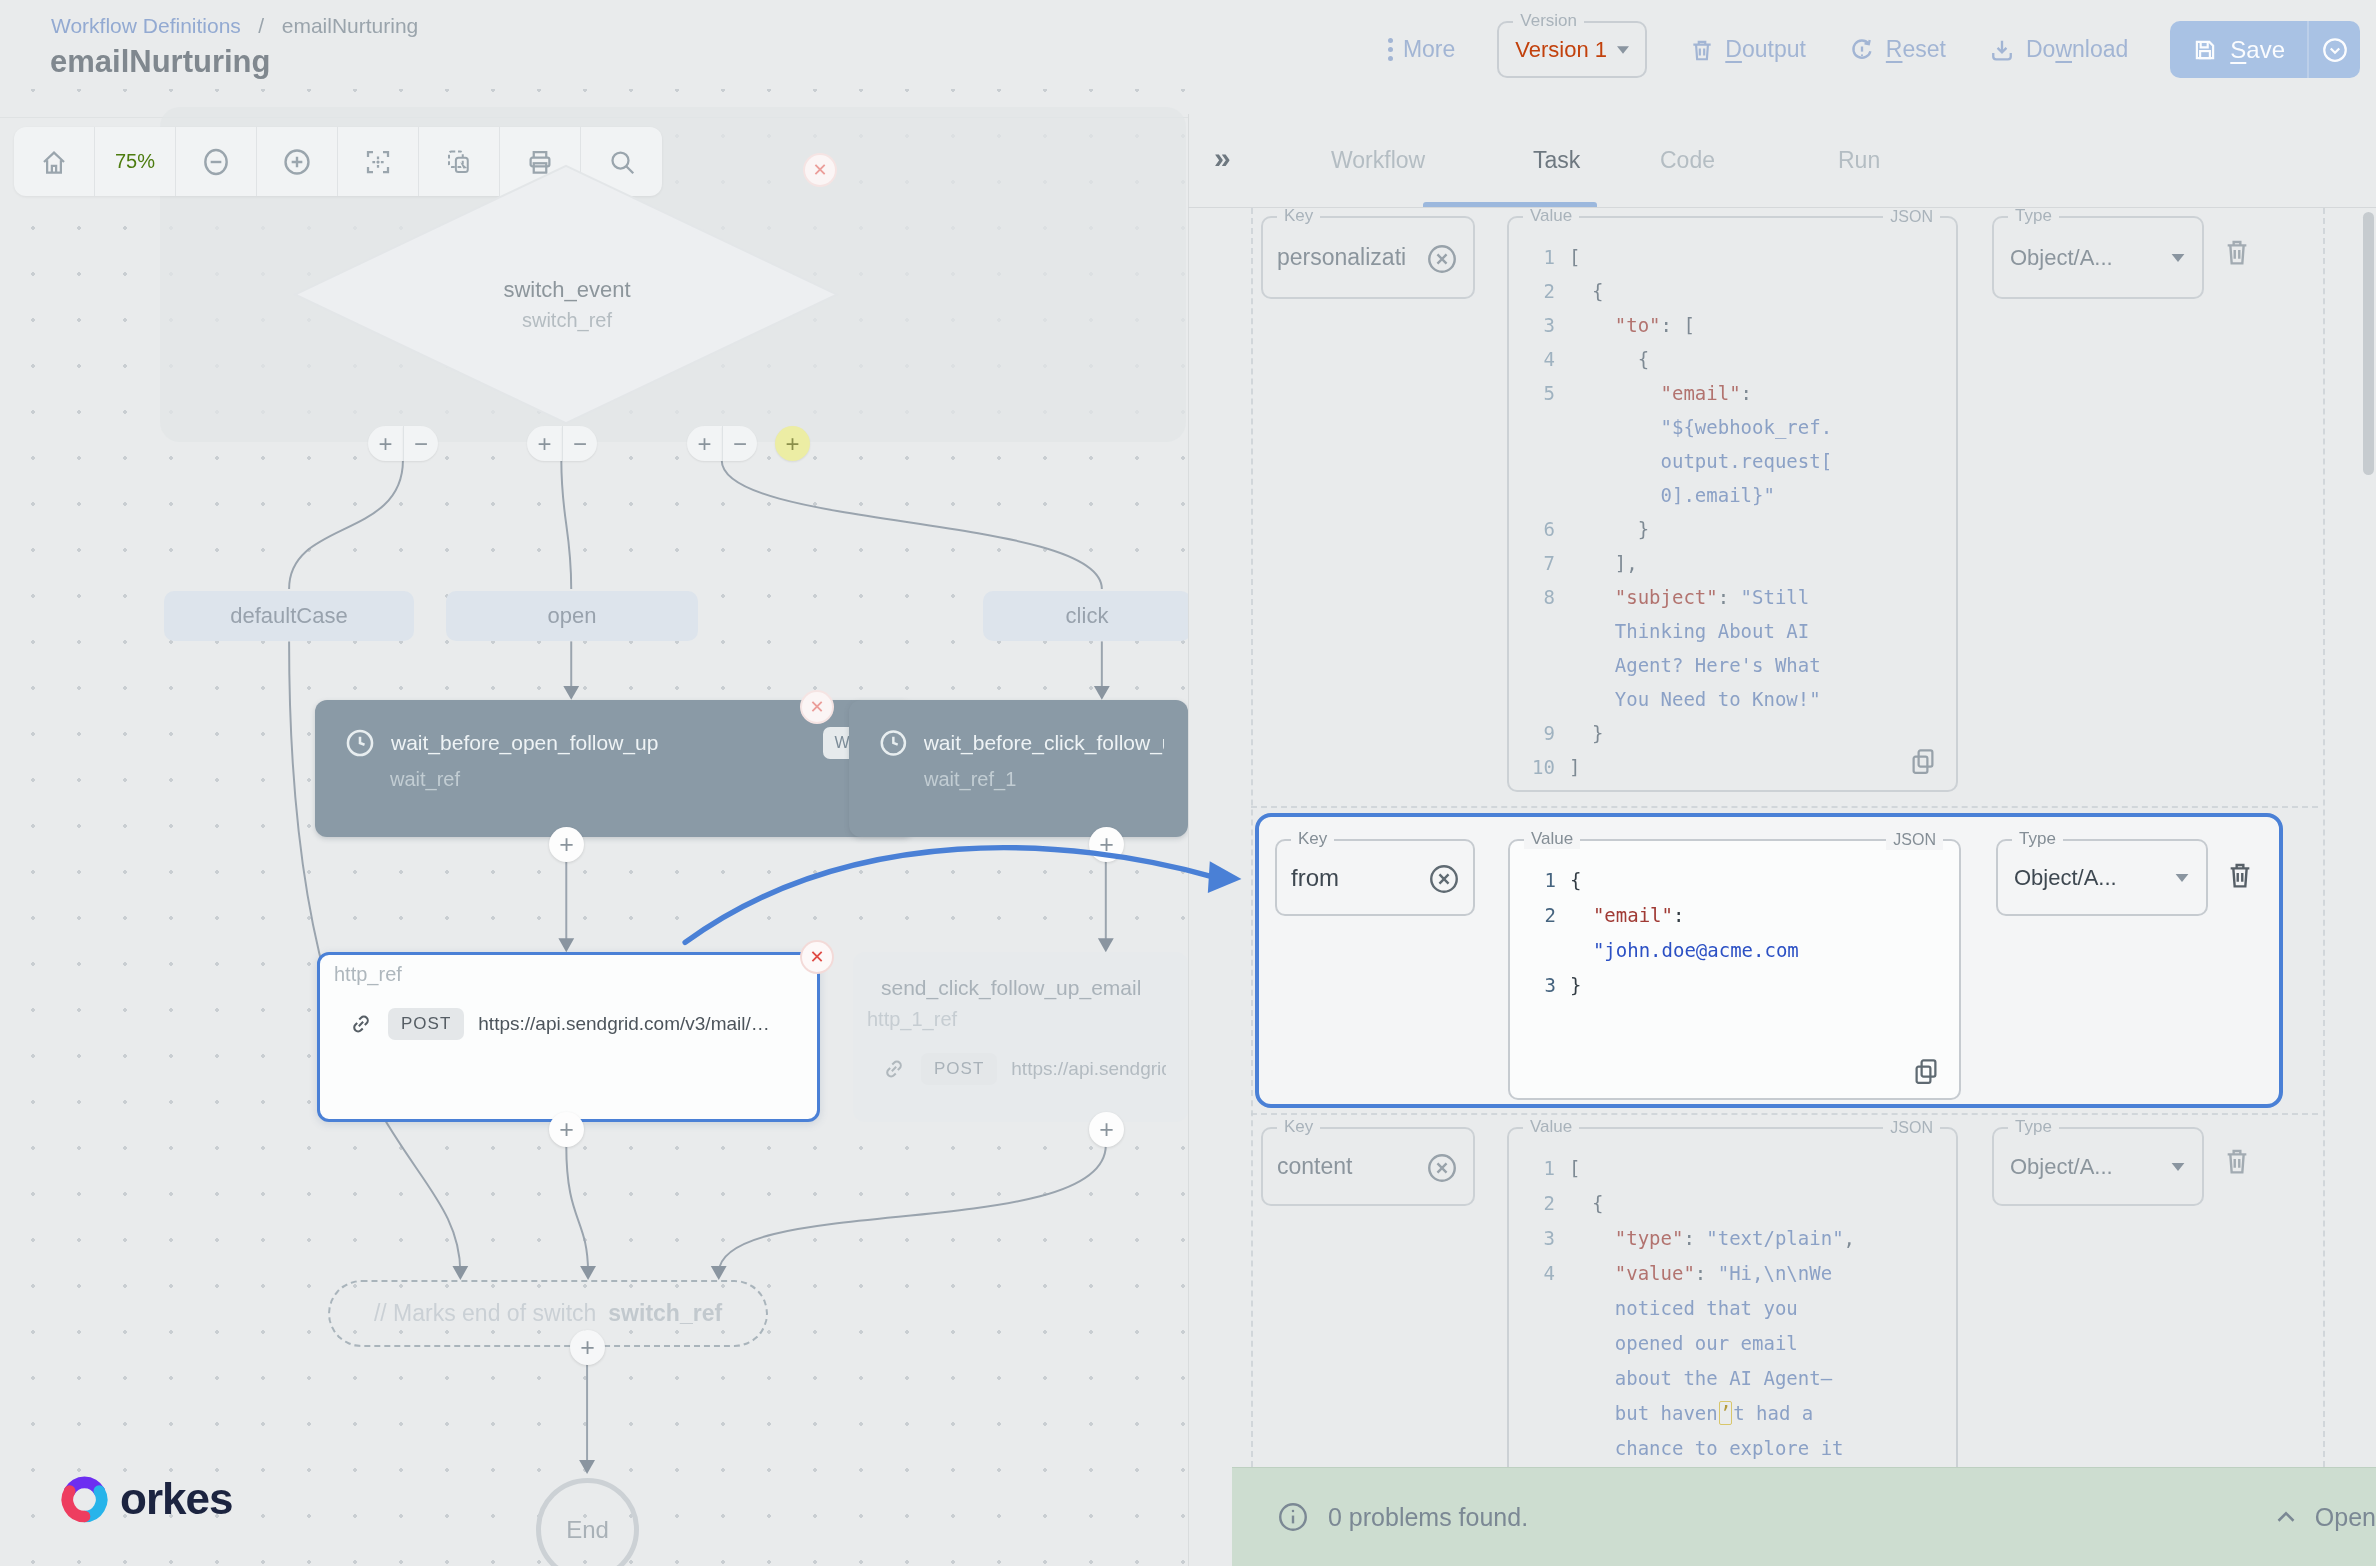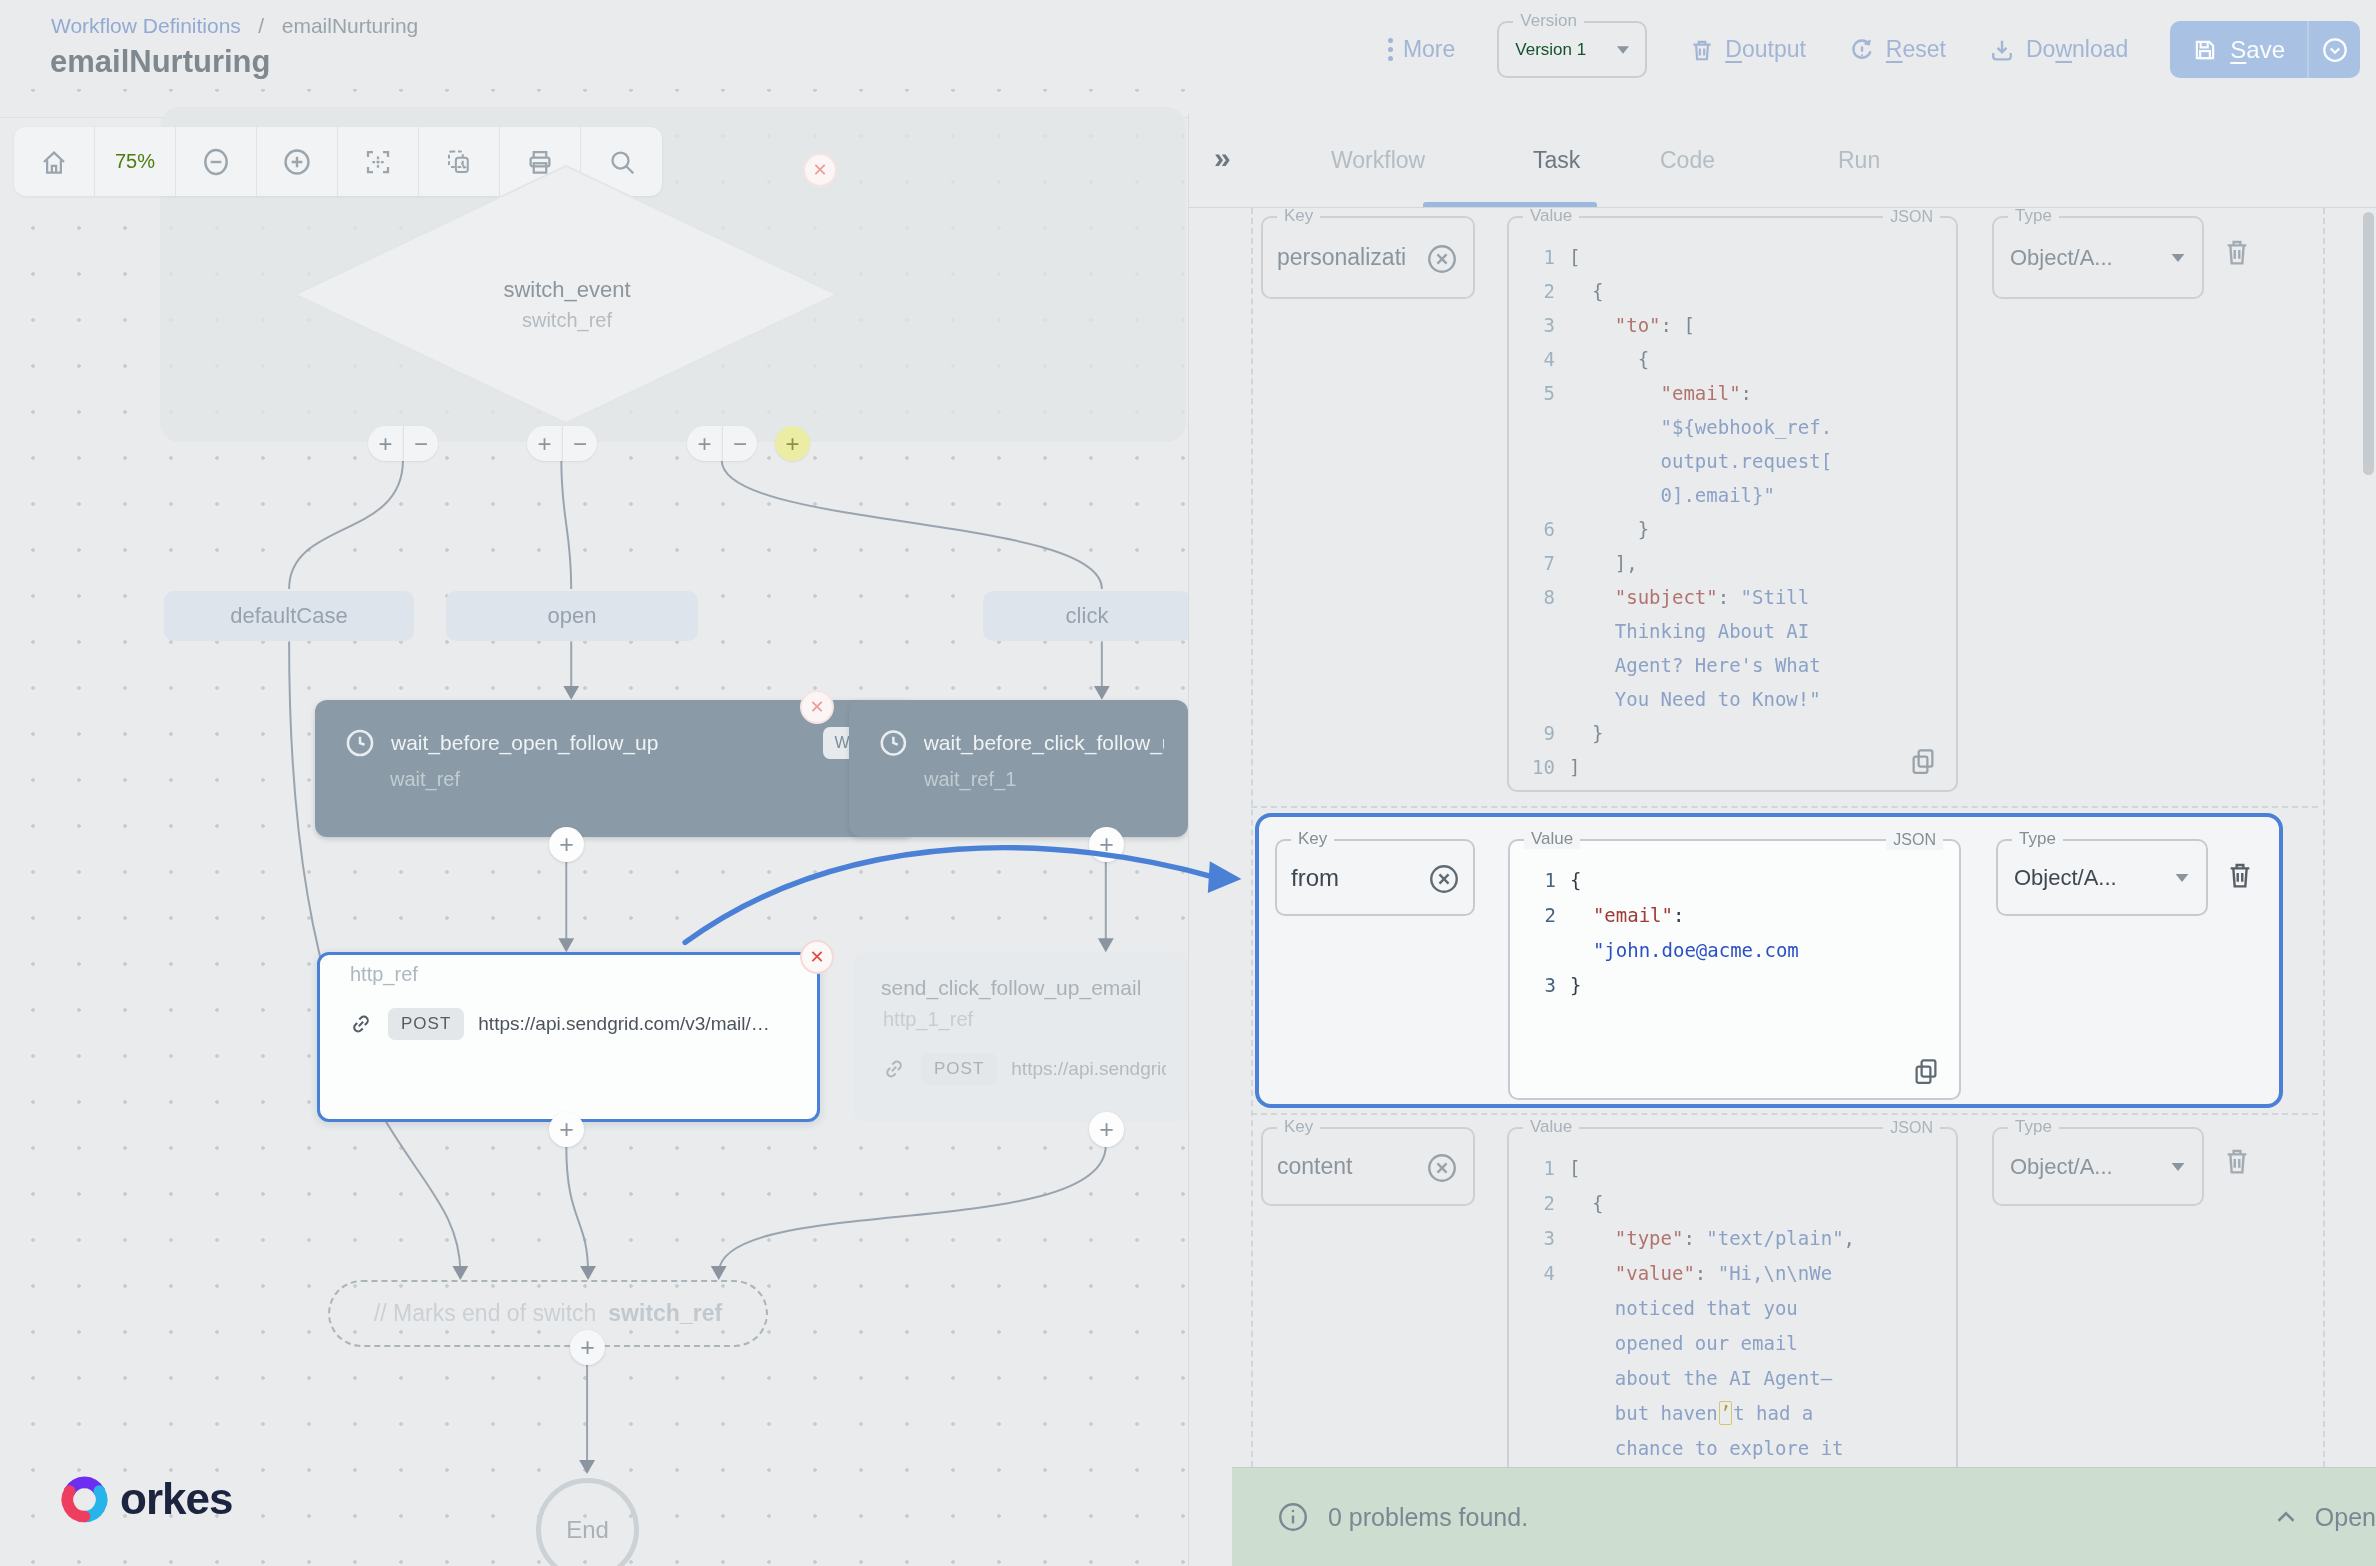--- a/index.html
+++ b/index.html
@@ -15,21 +15,21 @@
   #breadcrumb .link { color:#93aad2; }
   #page-title { position:absolute; left:50px; top:44px; font-size:31px; font-weight:bold; color:#80888f; }
   #header-actions { position:absolute; right:16px; top:0; height:99px; display:flex; align-items:center; gap:42px; }
   .hbtn { display:flex; align-items:center; gap:10px; color:#a2b5d4; font-size:23px; cursor:pointer; }
   .hbtn svg { stroke:#a2b5d4; }
   .kebab { display:flex; flex-direction:column; gap:4px; }
   .kebab i { width:5px; height:5px; border-radius:50%; background:#a2b5d4; }
   .fieldset { position:relative; border:2px solid #c9ced3; border-radius:10px; background:transparent; }
   .legend { position:absolute; top:-12px; left:14px; background:#e9ebec; padding:0 7px; font-size:17px; color:#a9b3bb; line-height:20px; }
   #version-select { width:150px; height:57px; display:flex; align-items:center; justify-content:space-between; padding:0 14px 0 16px; }
-  #version-select .val { font-size:17px; color:#14532d; }
+  #version-select .val { font-size:22px; color:#c2410c; }
   .caret-down { width:0; height:0; border-left:8px solid transparent; border-right:8px solid transparent; border-top:10px solid #8a95a0; }
   .u { text-decoration:underline; text-underline-offset:4px; }
   #save-split { display:flex; height:57px; border-radius:10px; overflow:hidden; background:#a9c2e4; }
   #save-main { display:flex; align-items:center; gap:12px; padding:0 22px; color:#fbfcfe; font-size:24px; }
   #save-main svg { stroke:#fbfcfe; }
   #save-divider { width:2px; background:#bccfe9; }
   #save-arrow { width:51px; display:flex; align-items:center; justify-content:center; }
   #save-arrow svg { stroke:#fbfcfe; }
 
   
@@ -51,21 +51,21 @@
   .branch { position:absolute; height:50px; background:#dde4ec; border-radius:10px; display:flex; align-items:center; justify-content:center; font-size:22px; color:#98a2ad; }
   .task { position:absolute; border-radius:12px; }
   .task.dark { background:#8a9aa6; box-shadow:0 2px 5px rgba(90,105,115,.25); }
   .task .trow { display:flex; align-items:center; gap:14px; padding:26px 24px 0 28px; }
   .task.dark .tname { color:#eef3f5; font-size:21px; }
   .task.dark .tref { color:#c2cdd3; font-size:20px; padding:8px 12px 0 75px; }
   .badge { margin-left:auto; background:#e6eaec; color:#7c8c98; border-radius:7px; font-size:16px; letter-spacing:1px; padding:7px 12px; }
   .task.http-selected { background:#fcfdfd; border:3px solid #4a80d6; box-shadow:0 2px 8px rgba(70,100,140,.18); }
   .task.http-dim { background:#e7eaec; }
   .hname { font-size:21px; color:#474f55; }
-  .href { font-size:20px; color:#aeb7bd; padding:8px 0 0 30px; }
+  .href { font-size:20px; color:#aeb7bd; padding:8px 0 0 14px; }
   .hbadge { margin-left:auto; background:#e4e7e9; color:#5d656c; border-radius:7px; font-size:16px; letter-spacing:1px; padding:6px 11px; }
   .urlrow { display:flex; align-items:center; gap:14px; padding:22px 22px 0 28px; }
   .pill { background:#e4e7e9; color:#555d64; border-radius:7px; font-size:17px; letter-spacing:1px; padding:6px 13px; }
   .urltext { font-size:19px; color:#4c545b; white-space:nowrap; overflow:hidden; }
   .http-dim .hname { color:#a9b2b9; } .http-dim .href { color:#c6cdd2; }
   .http-dim .pill { color:#a9b2b9; } .http-dim .urltext { color:#b3bbc1; }
   .http-dim svg { stroke:#b0b8bd; }
   .http-selected .linkicon svg { stroke:#565e65; }
 
   .xclose { position:absolute; width:30px; height:30px; border-radius:50%; background:#fbf5f5; display:flex; align-items:center; justify-content:center; font-size:18px; z-index:6; }

